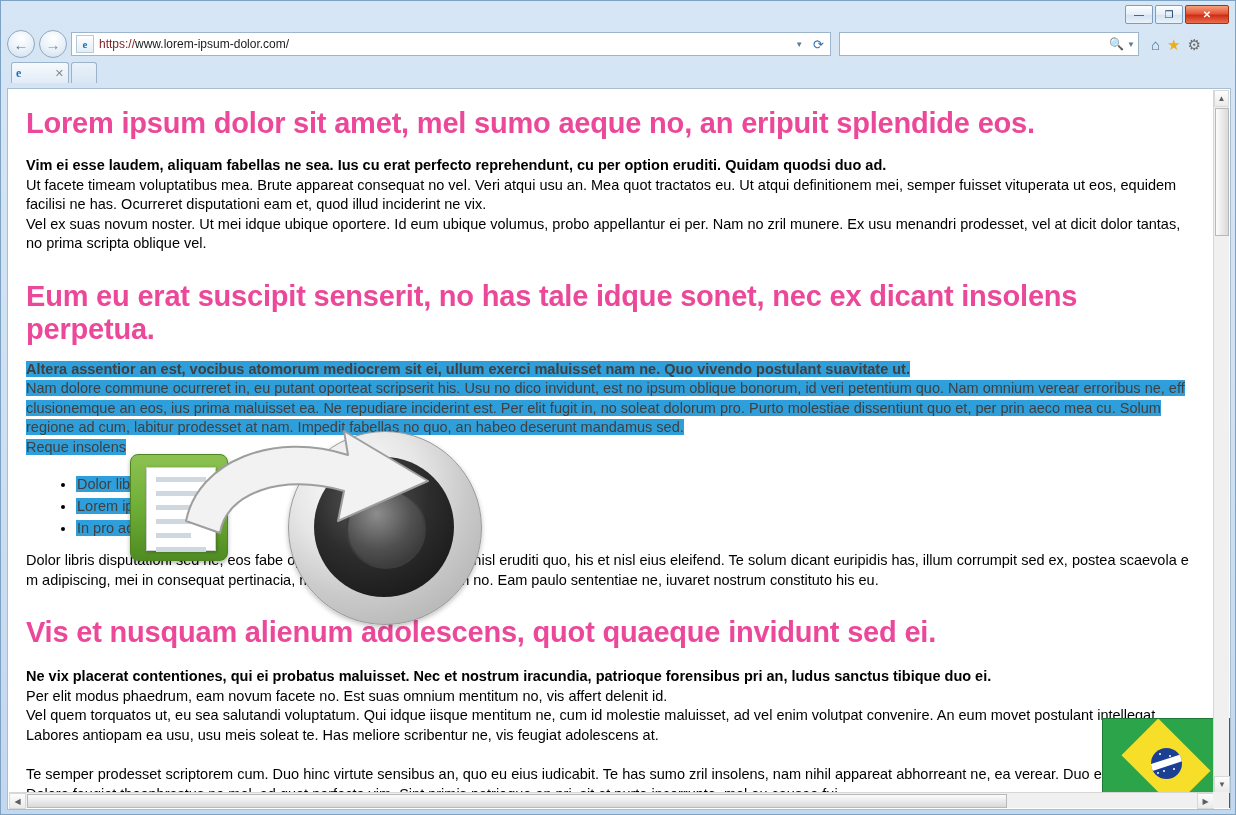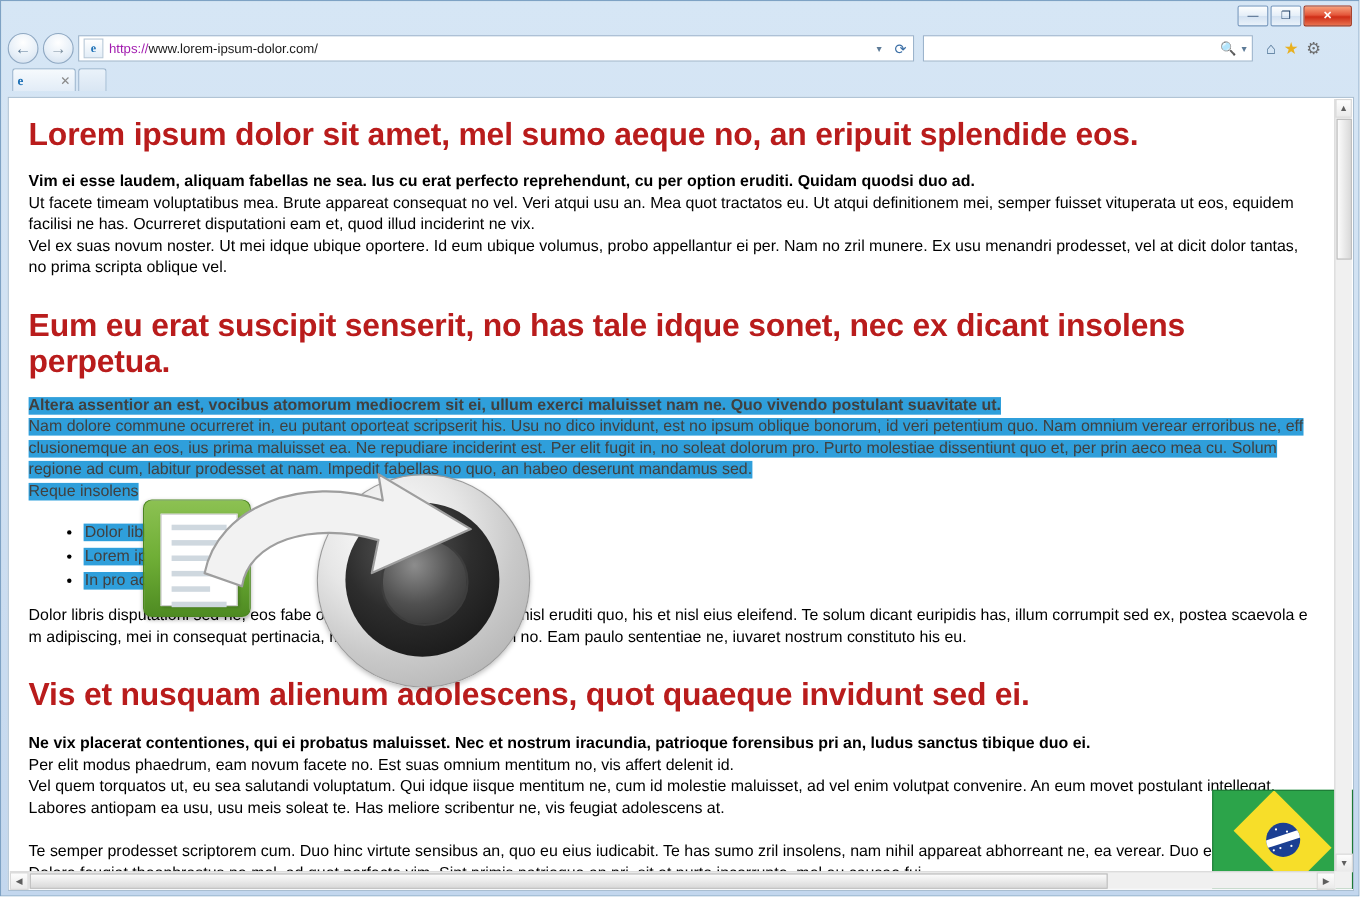--- a/index.html
+++ b/index.html
@@ -97,21 +97,21 @@
     margin-right: 5px;
     font-family: "Liberation Serif", serif;
   }
   .url-text {
     flex: 1;
     font-size: 12px;
     color: #1a1a1a;
     white-space: nowrap;
     overflow: hidden;
   }
-  .url-text .scheme { color: #a21caf; }
+  .url-text .scheme { color: #7f1d1d; }
   .addr-caret { color: #5d7b97; font-size: 8px; padding: 0 6px 0 2px; }
   .addr-refresh { color: #3a6ea5; font-size: 13px; padding: 0 4px; }
   .searchbar {
     flex: 0 0 300px;
     height: 24px;
     margin-left: 4px;
     background: #ffffff;
     border: 1px solid #9cb4cc;
     display: flex;
     align-items: center;
@@ -172,21 +172,21 @@
   .content {
     position: absolute;
     left: 0; top: 0;
     width: 1206px;
     height: 720px;
     padding: 10px 14px 0 18px;
     box-sizing: border-box;
     overflow: hidden;
   }
   h1.page-h {
-    color: #b91c1c;
+    color: #ec4899;
     font-size: 29px;
     font-weight: bold;
     margin: 8px 0 16px 0;
     letter-spacing: -0.2px;
   }
   h1.page-h.second { margin-top: 26px; margin-bottom: 14px;}
   p.body {
     font-size: 14.5px;
     line-height: 19.5px;
     color: #000000;

